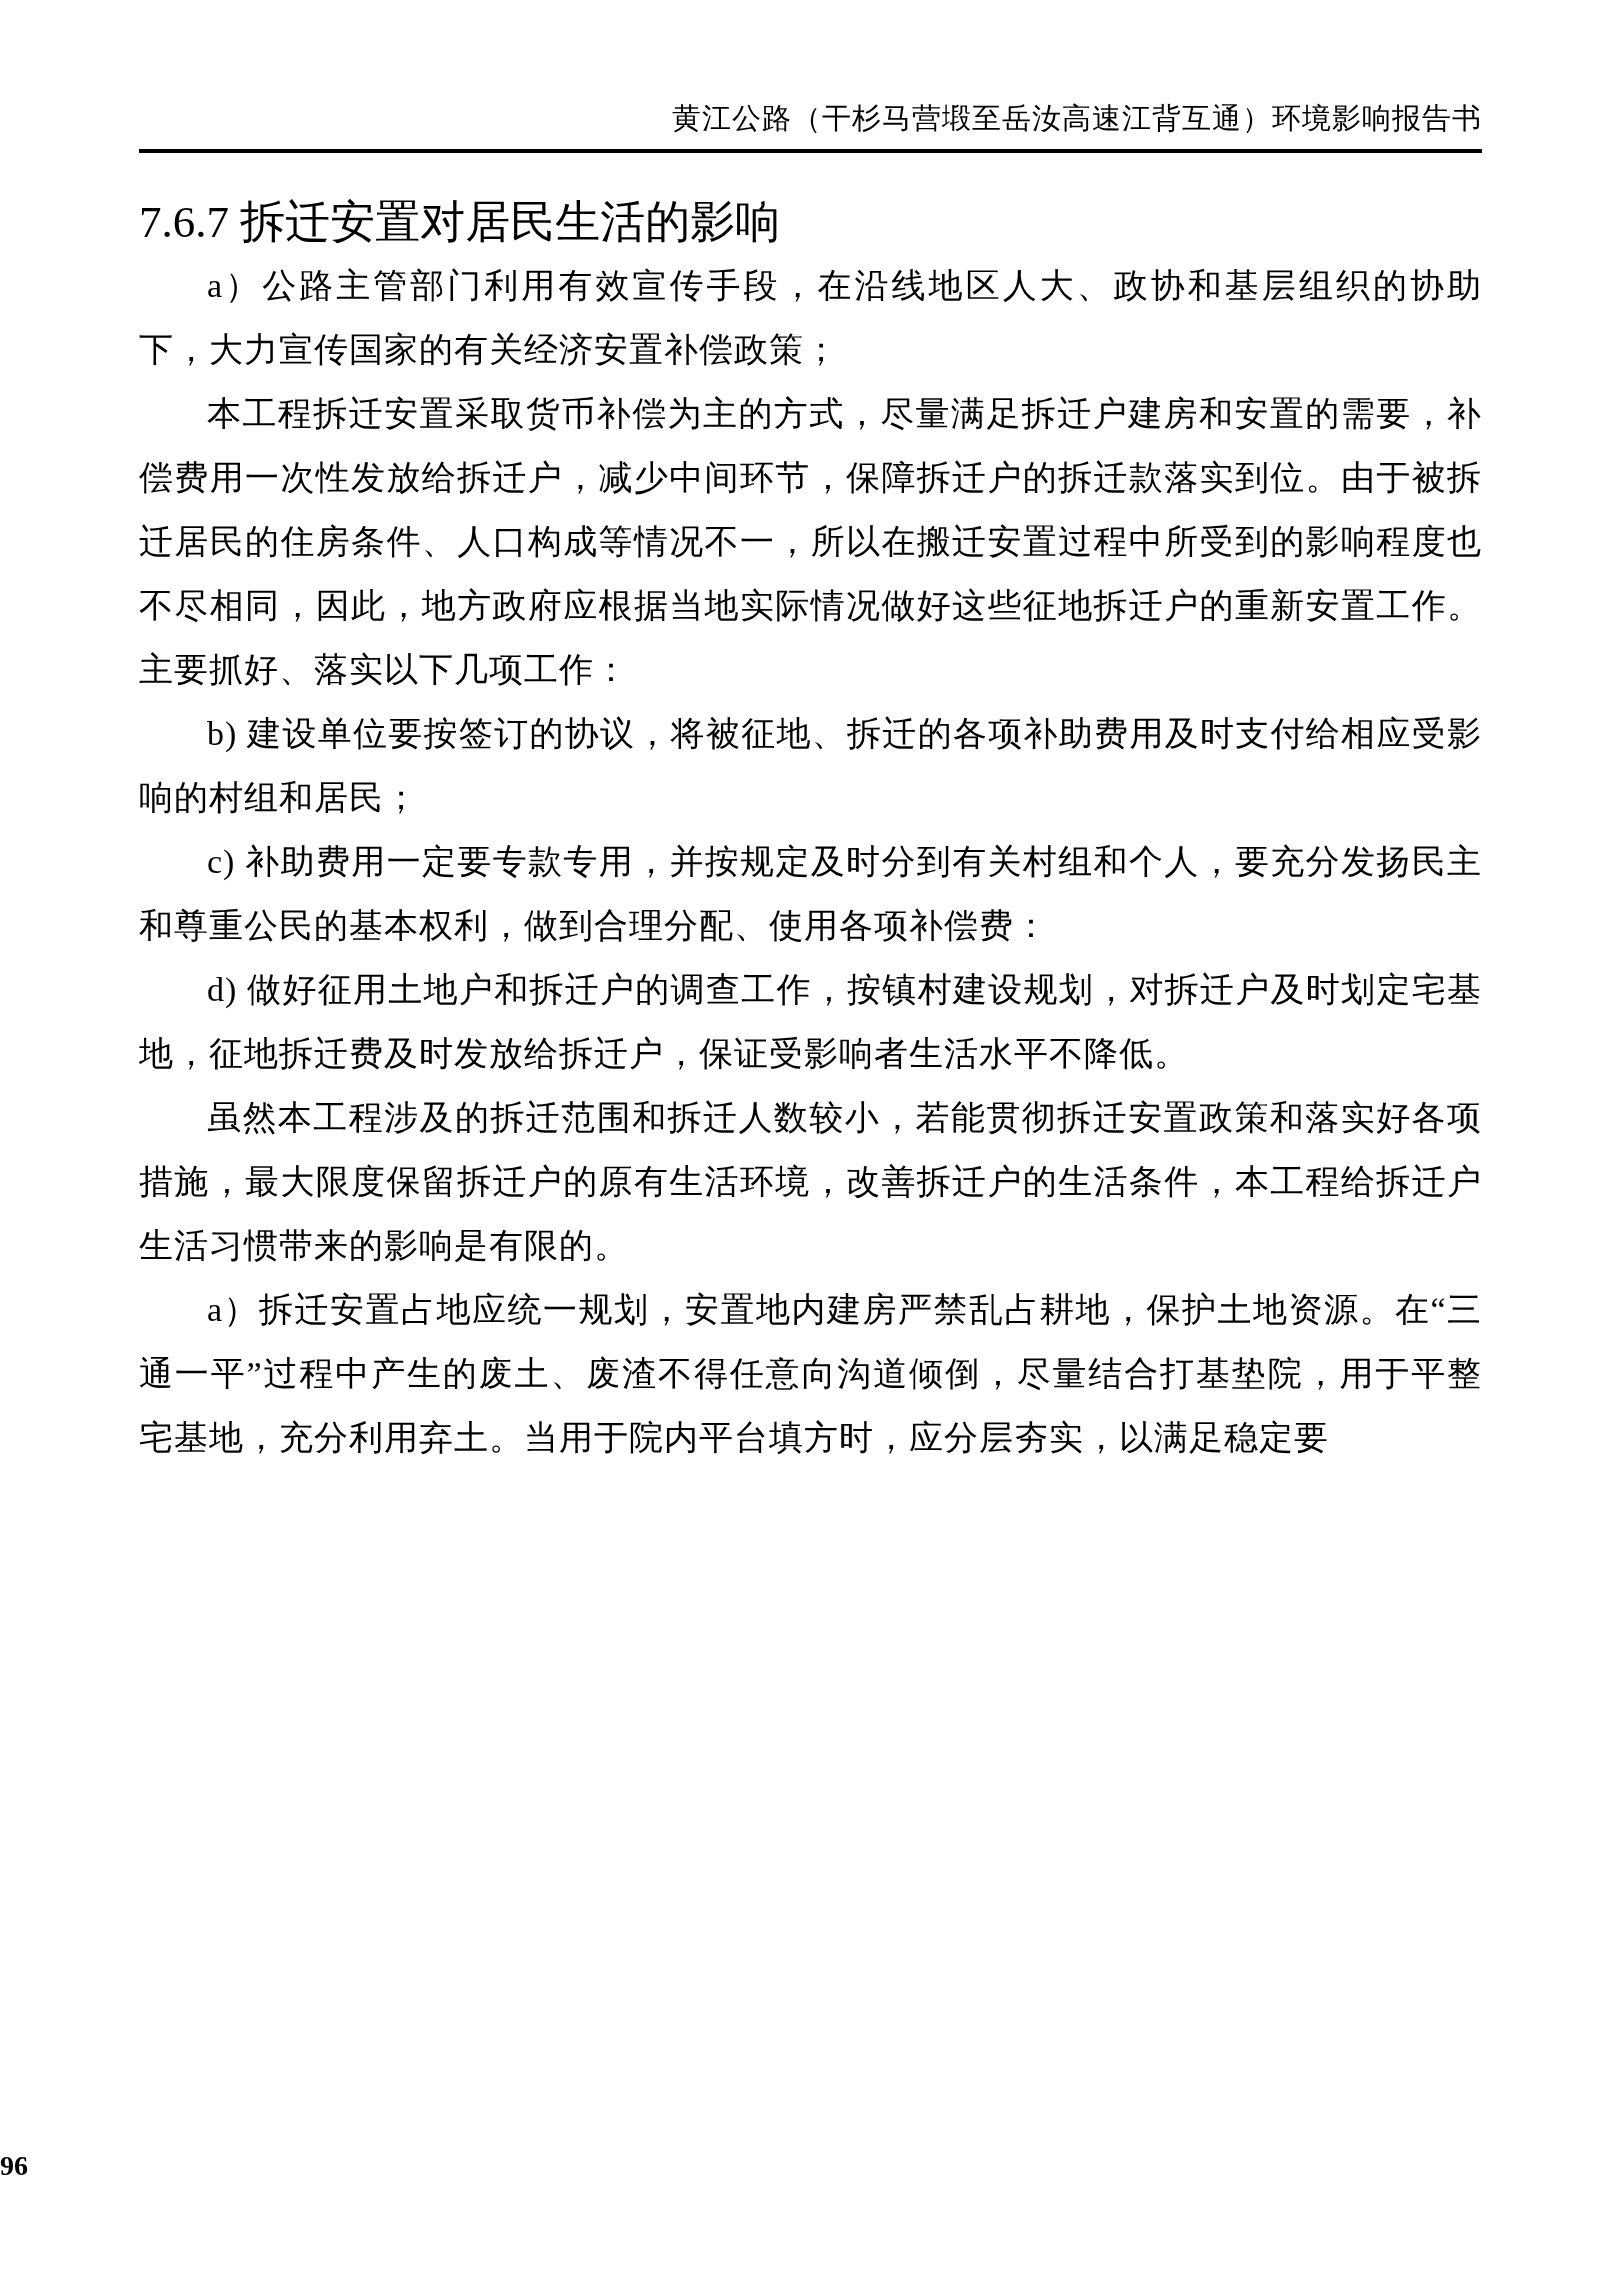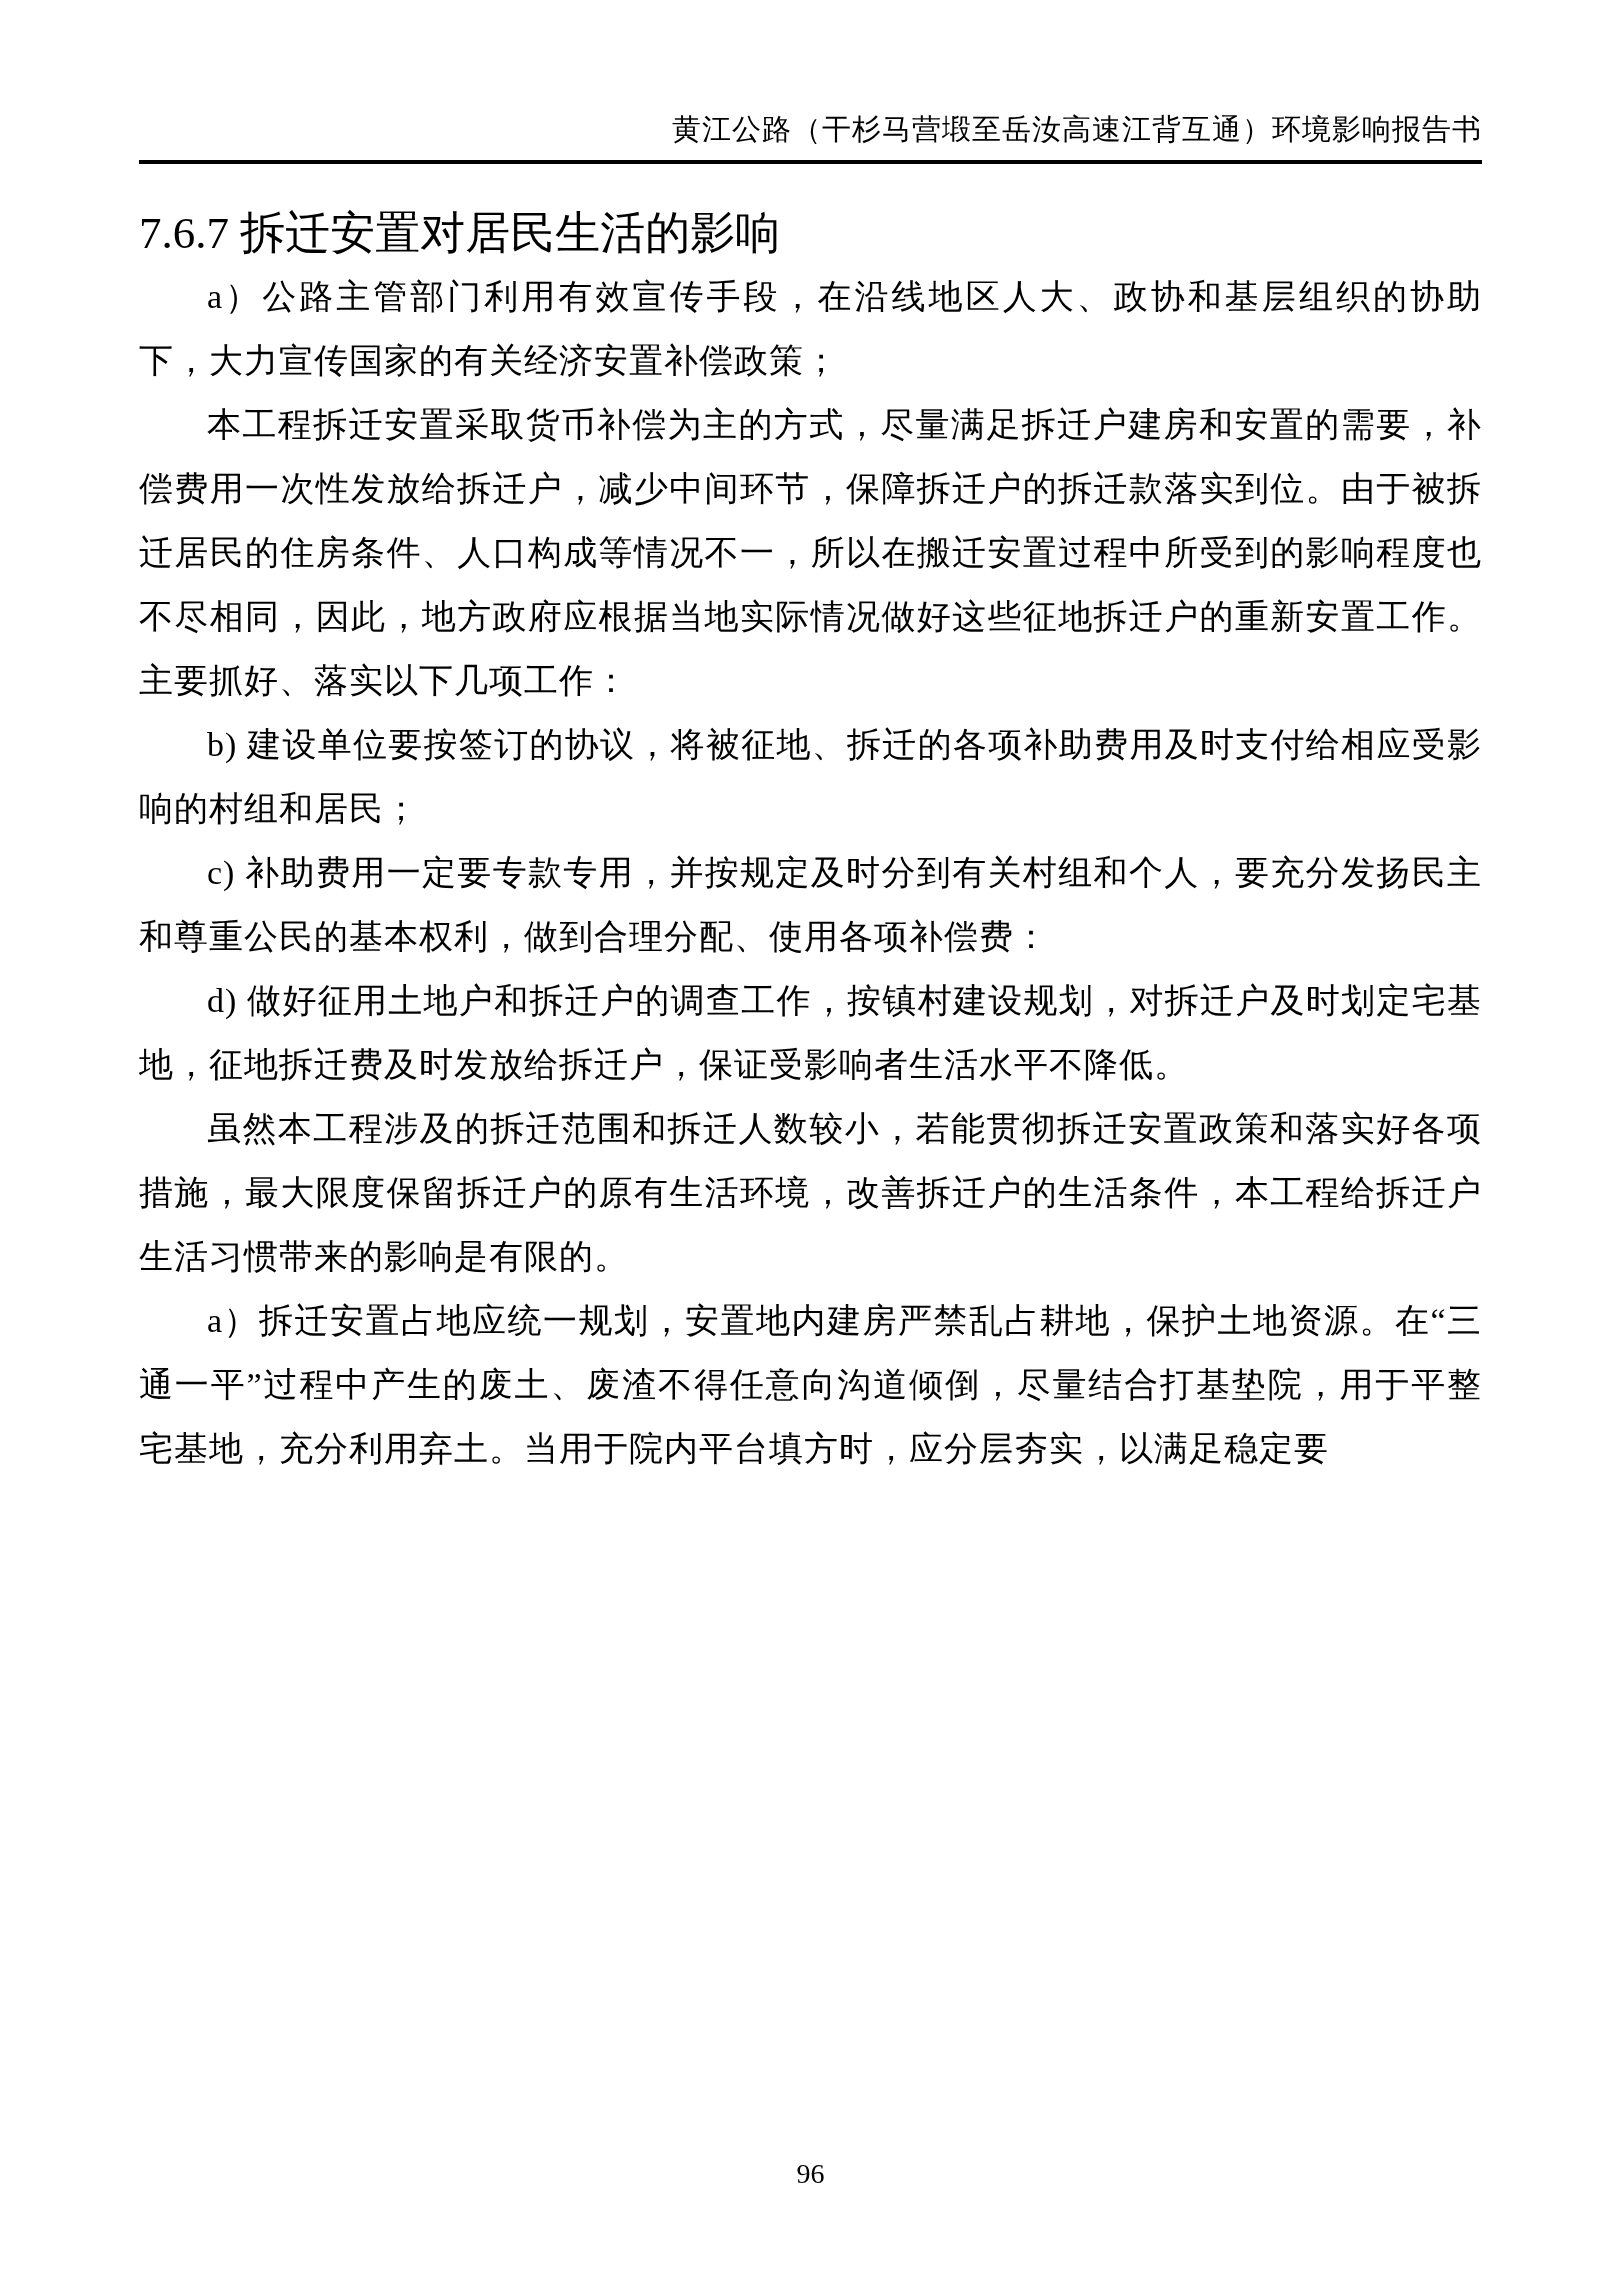--- a/index.html
+++ b/index.html
@@ -9,21 +9,21 @@
   }
   body {
     width: 1621px;
     height: 2293px;
     font-family: "Liberation Serif", "DejaVu Serif", serif;
     color: #000000;
     position: relative;
   }
   .page {
     width: 1343px;
-    margin: 17px auto;
+    margin: 6px auto;
     padding-top: 94px;
   }
   .page-header {
     text-align: right;
     font-size: 29px;
     line-height: 37px;
     letter-spacing: 1px;
     padding-bottom: 11.8px;
     border-bottom: 4.9px solid #000000;
   }
@@ -41,25 +41,26 @@
   }
   .para {
     margin: 0;
     text-indent: 2em;
     text-align: justify;
     text-justify: inter-ideograph;
     letter-spacing: 1px;
   }
   .page-footer {
     position: absolute;
-    bottom: 103px;
+    bottom: 111px;
     left: 0;
     width: 100%;
-    text-align: center;
+    text-align: left;
     font-size: 28px;
+    font-weight: bold;
   }
 </style>
 </head>
 <body>
 
 <div class="page">
 
   <div class="page-header">
     <span>黄江公路（干杉马营塅至岳汝高速江背互通）环境影响报告书</span>
   </div>

